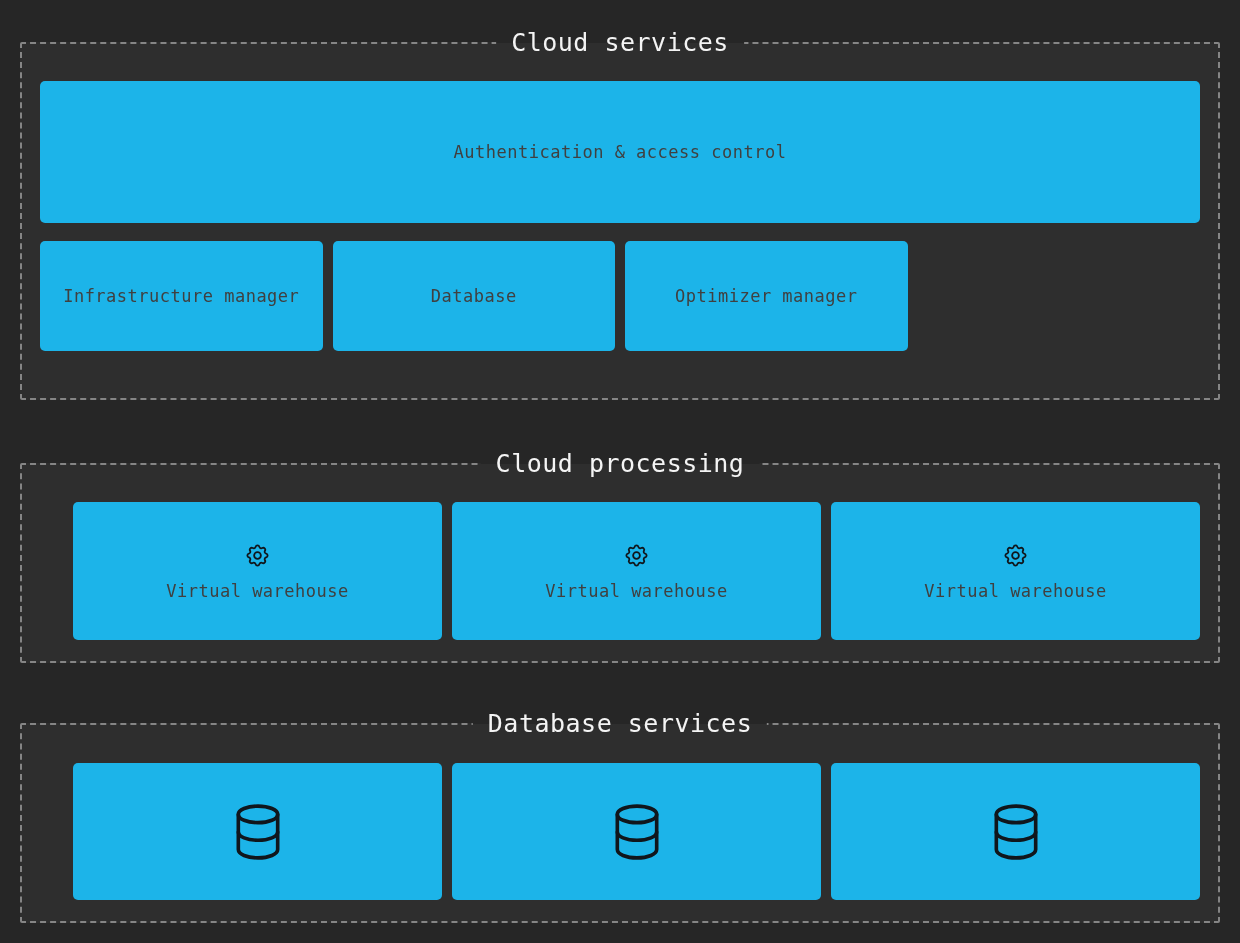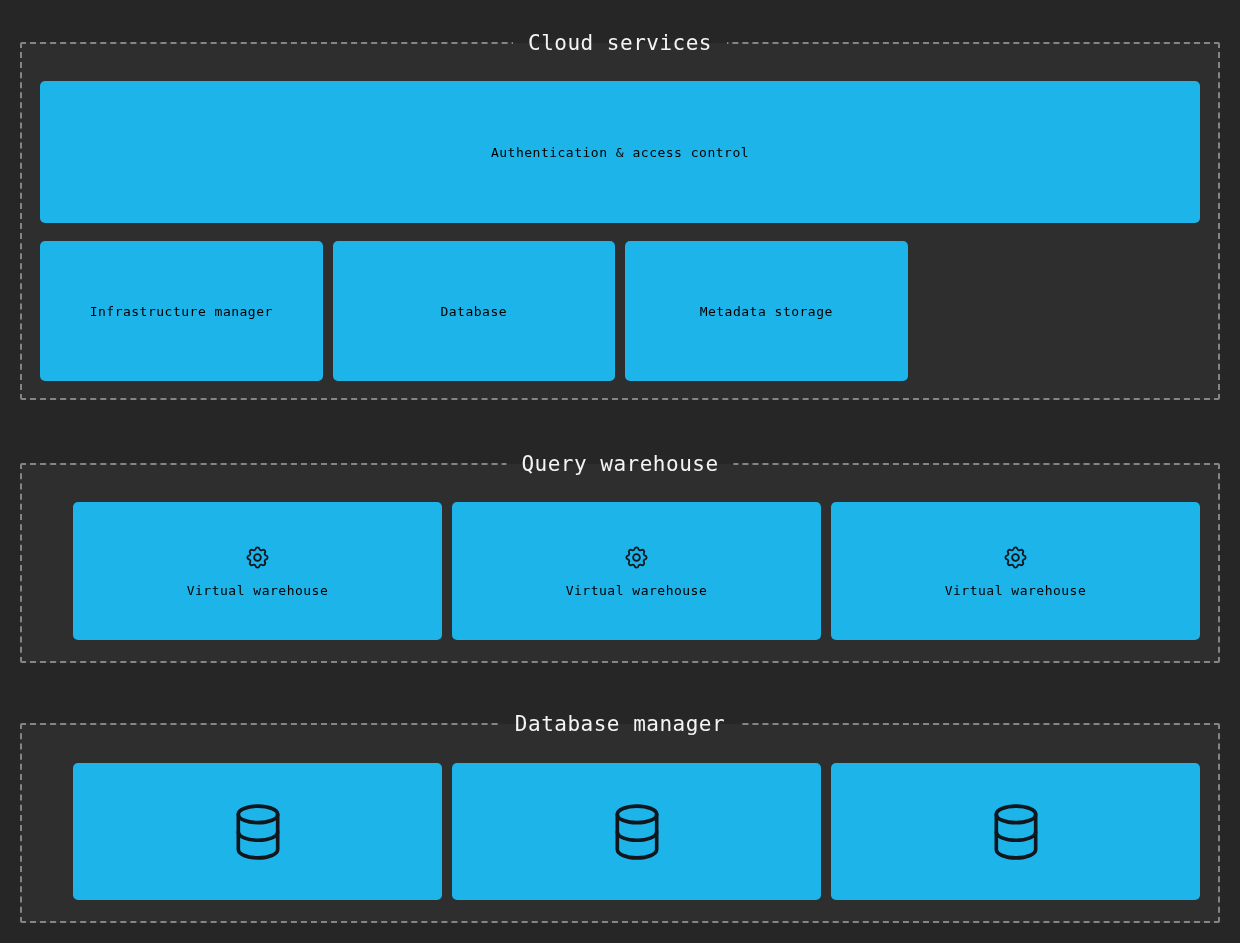--- a/index.html
+++ b/index.html
@@ -24,53 +24,53 @@
     border-radius: 2px;
     background: #2e2e2e;
   }
   .group-title {
     position: absolute;
     top: -1px;
     left: 50%;
     transform: translate(-50%, -50%);
     background: linear-gradient(to bottom, #262626 50%, #2e2e2e 50%);
     padding: 2px 15px;
-    font-size: 21px;
+    font-size: 25px;
     font-weight: 500;
     letter-spacing: 0.5px;
     color: #f4f4f4;
     white-space: nowrap;
     line-height: 1.25;
   }
   .sec-cloud   { margin-top: 42px; height: 358px; padding: 37px 18px 19px 18px; }
   .sec-query   { margin-top: 63px; height: 200px; padding: 37px 18px 21px 18px; }
   .sec-storage { margin-top: 60px; height: 200px; padding: 38px 18px 21px 18px; }
 
   .node {
     background: #1cb4e9;
     border-radius: 5px;
     display: flex;
     flex-direction: column;
     align-items: center;
     justify-content: center;
-    color: #000000;
-    font-size: 13px;
+    color: #404040;
+    font-size: 17px;
     font-weight: 500;
     letter-spacing: 0.5px;
   }
   .node-wide {
     height: 142px;
     margin-bottom: 18px;
   }
   .row-4 {
     display: grid;
     grid-template-columns: repeat(4, 1fr);
     gap: 10px;
   }
-  .row-4 .node { height: 140px; }
+  .row-4 .node { height: 110px; }
   .row-3 {
     display: grid;
     grid-template-columns: repeat(3, 1fr);
     gap: 10px;
     padding-left: 33px;
   }
   .sec-query .row-3 .node { height: 138px; }
   .sec-storage .row-3 .node { height: 137px; }
 
   .node .icon {
@@ -93,27 +93,27 @@
       <span class="node-label">Authentication &amp; access control</span>
     </div>
     <div class="row-4">
       <div class="node">
         <span class="node-label">Infrastructure manager</span>
       </div>
       <div class="node">
         <span class="node-label">Database</span>
       </div>
       <div class="node">
-        <span class="node-label">Metadata storage</span>
+        <span class="node-label">Optimizer manager</span>
       </div>
     </div>
   </section>
 
   <section class="group sec-query">
-    <span class="group-title">Query warehouse</span>
+    <span class="group-title">Cloud processing</span>
     <div class="row-3">
 
       <div class="node">
         <span class="icon icon-gear">
           <svg width="27" height="27" viewBox="0 0 24 24" fill="none" stroke="#10161c" stroke-width="1.6" stroke-linecap="round" stroke-linejoin="round">
             <path d="M10.325 4.317c.426 -1.756 2.924 -1.756 3.35 0a1.724 1.724 0 0 0 2.573 1.066c1.543 -.94 3.31 .826 2.37 2.37a1.724 1.724 0 0 0 1.065 2.572c1.756 .426 1.756 2.924 0 3.35a1.724 1.724 0 0 0 -1.066 2.573c.94 1.543 -.826 3.31 -2.37 2.37a1.724 1.724 0 0 0 -2.572 1.065c-.426 1.756 -2.924 1.756 -3.35 0a1.724 1.724 0 0 0 -2.573 -1.066c-1.543 .94 -3.31 -.826 -2.37 -2.37a1.724 1.724 0 0 0 -1.065 -2.572c-1.756 -.426 -1.756 -2.924 0 -3.35a1.724 1.724 0 0 0 1.066 -2.573c-.94 -1.543 .826 -3.31 2.37 -2.37c1 .608 2.296 .07 2.572 -1.065z"></path>
             <circle cx="12" cy="12" r="3"></circle>
           </svg>
         </span>
         <span class="node-label">Virtual warehouse</span>
@@ -136,21 +136,21 @@
             <circle cx="12" cy="12" r="3"></circle>
           </svg>
         </span>
         <span class="node-label">Virtual warehouse</span>
       </div>
 
     </div>
   </section>
 
   <section class="group sec-storage">
-    <span class="group-title">Database manager</span>
+    <span class="group-title">Database services</span>
     <div class="row-3">
 
       <div class="node">
         <span class="icon">
           <svg width="50" height="58" viewBox="0 0 48 56" fill="none" stroke="#10161c" stroke-width="3.5" stroke-linecap="round" stroke-linejoin="round">
             <path d="M5 11 a19 8 0 1 0 38 0 a19 8 0 1 0 -38 0"></path>
             <path d="M5 11 v17 a19 8 0 0 0 38 0 v-17"></path>
             <path d="M5 28 v17 a19 8 0 0 0 38 0 v-17"></path>
           </svg>
         </span>

